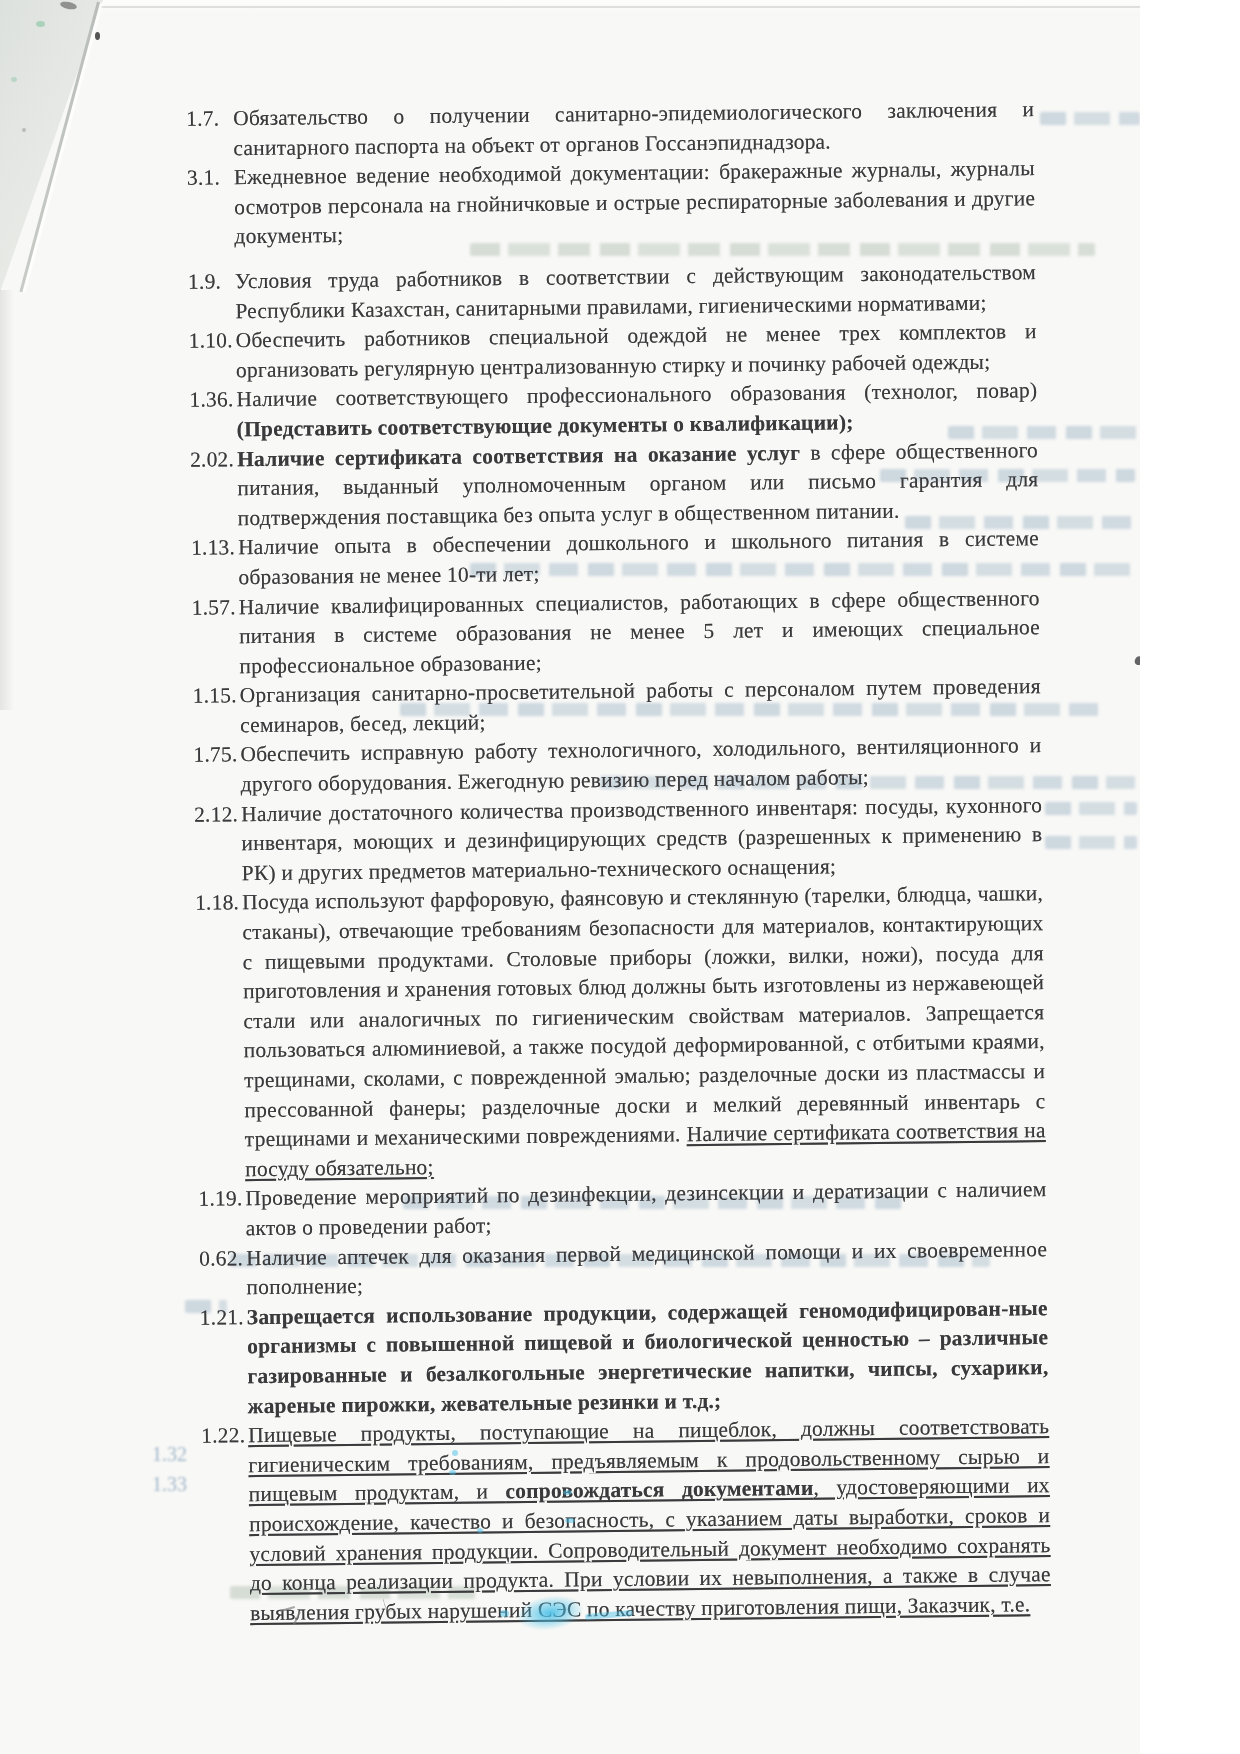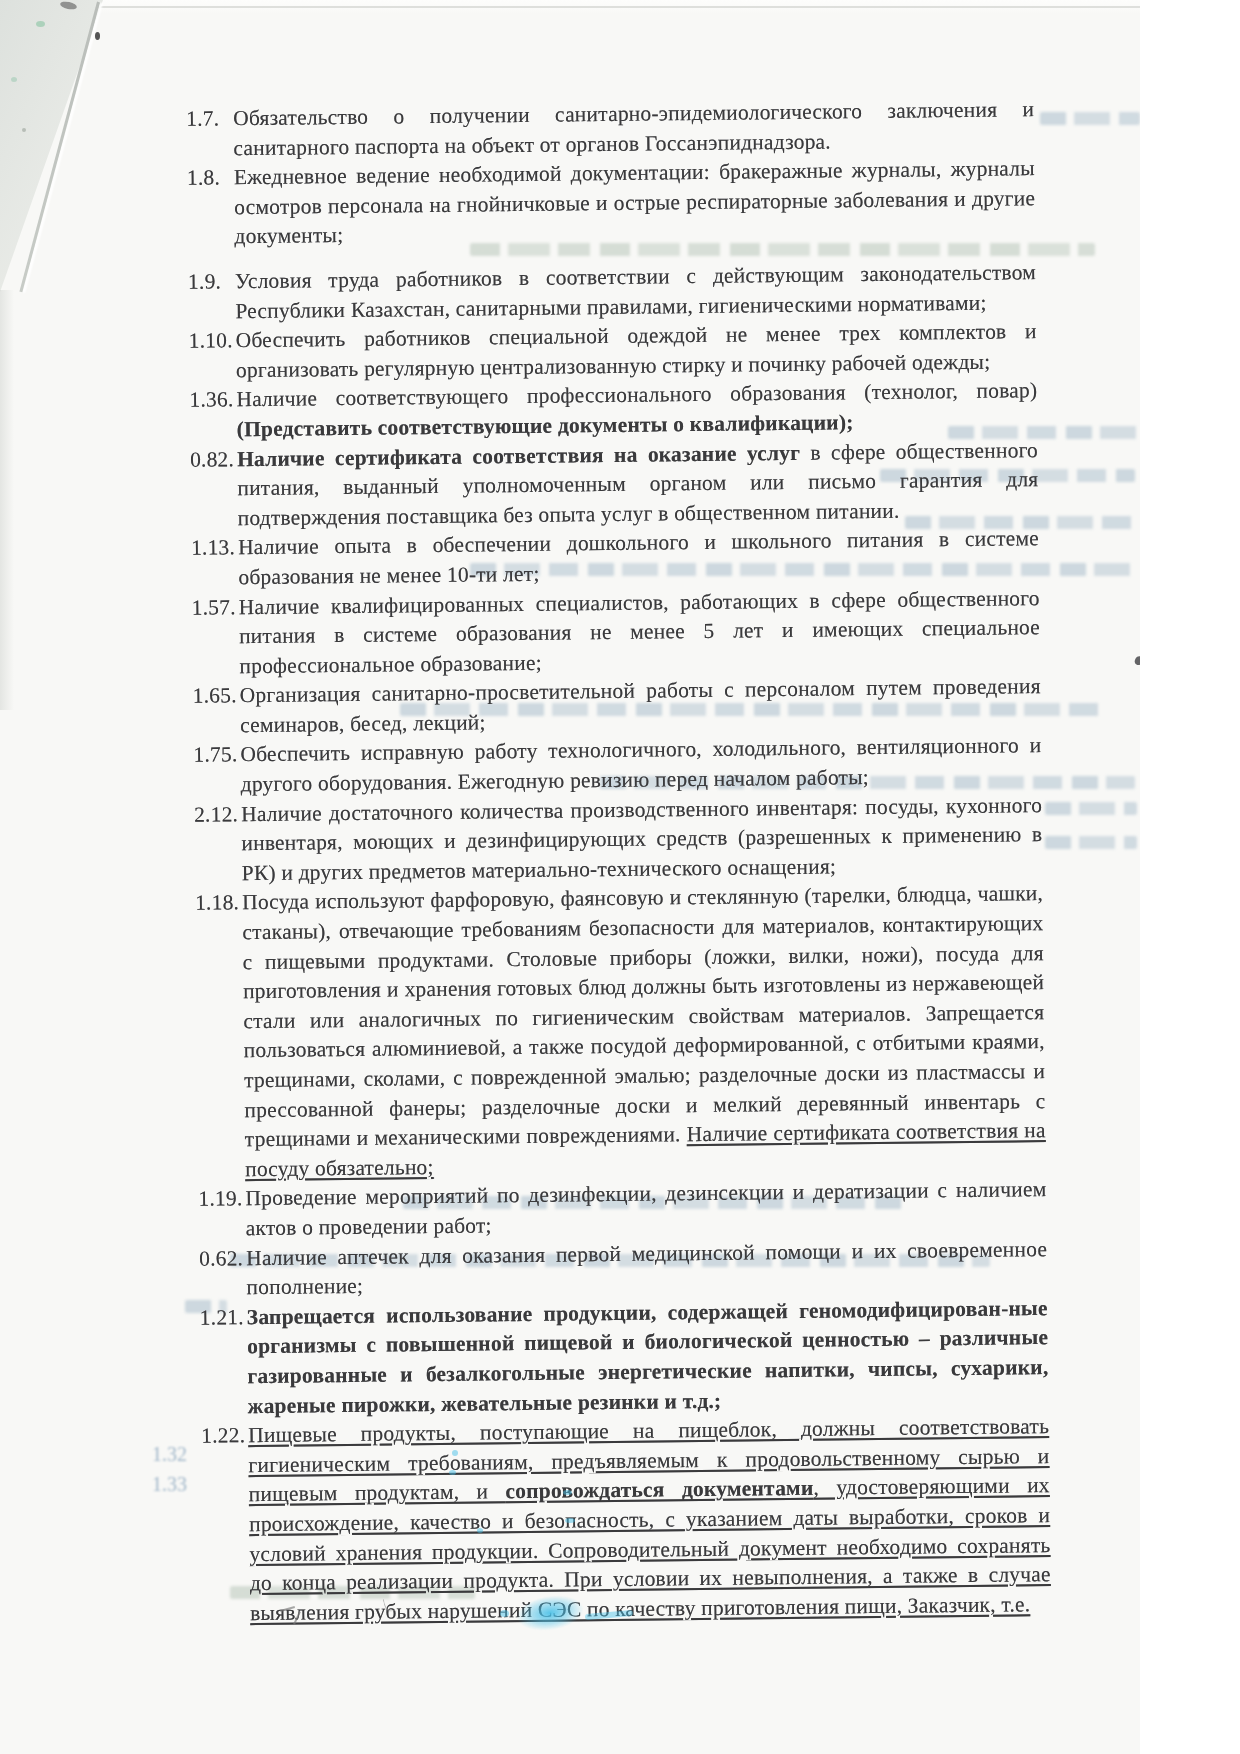--- a/index.html
+++ b/index.html
@@ -102,28 +102,28 @@
   <div class="bleed" style="left:403px;top:1196px;width:500px;"></div>
   <div class="bleed" style="left:230px;top:1254px;width:760px;"></div>
   <div class="bleed" style="left:185px;top:1300px;width:42px;"></div>
   <div class="bleed green" style="left:230px;top:1586px;width:245px;"></div>
 
   <div class="bleed-num" style="left:152px;top:1443px;">1.32</div>
   <div class="bleed-num" style="left:152px;top:1473px;">1.33</div>
 
   <div class="doc">
       <div class="item"><span class="num">1.7.</span><span class="">Обязательство о получении санитарно-эпидемиологического заключения и санитарного паспорта на объект от органов Госсанэпиднадзора.</span></div>
-      <div class="item"><span class="num">1.8.</span><span class="">Ежедневное ведение необходимой документации: бракеражные журналы, журналы осмотров персонала на гнойничковые и острые респираторные заболевания и другие документы;</span></div>
+      <div class="item"><span class="num">3.1.</span><span class="">Ежедневное ведение необходимой документации: бракеражные журналы, журналы осмотров персонала на гнойничковые и острые респираторные заболевания и другие документы;</span></div>
       <div class="item gap"><span class="num">1.9.</span><span class="">Условия труда работников в соответствии с действующим законодательством Республики Казахстан, санитарными правилами, гигиеническими нормативами;</span></div>
       <div class="item"><span class="num">1.10.</span><span class="">Обеспечить работников специальной одеждой не менее трех комплектов и организовать регулярную централизованную стирку и починку рабочей одежды;</span></div>
       <div class="item"><span class="num">1.36.</span><span class="">Наличие соответствующего профессионального образования (технолог, повар) </span><span class="b ">(Представить соответствующие документы о квалификации);</span></div>
-      <div class="item"><span class="num">0.82.</span><span class="b ">Наличие сертификата соответствия на оказание услуг</span><span class=""> в сфере общественного питания, выданный уполномоченным органом или письмо гарантия для подтверждения поставщика без опыта услуг в общественном питании.</span></div>
+      <div class="item"><span class="num">2.02.</span><span class="b ">Наличие сертификата соответствия на оказание услуг</span><span class=""> в сфере общественного питания, выданный уполномоченным органом или письмо гарантия для подтверждения поставщика без опыта услуг в общественном питании.</span></div>
       <div class="item"><span class="num">1.13.</span><span class="">Наличие опыта в обеспечении дошкольного и школьного питания в системе образования не менее 10-ти лет;</span></div>
       <div class="item"><span class="num">1.57.</span><span class="">Наличие квалифицированных специалистов, работающих в сфере общественного питания в системе образования не менее 5 лет и имеющих специальное профессиональное образование;</span></div>
-      <div class="item"><span class="num">1.65.</span><span class="">Организация санитарно-просветительной работы с персоналом путем проведения семинаров, бесед, лекций;</span></div>
+      <div class="item"><span class="num">1.15.</span><span class="">Организация санитарно-просветительной работы с персоналом путем проведения семинаров, бесед, лекций;</span></div>
       <div class="item"><span class="num">1.75.</span><span class="">Обеспечить исправную работу технологичного, холодильного, вентиляционного и другого оборудования. Ежегодную ревизию перед началом работы;</span></div>
       <div class="item"><span class="num">2.12.</span><span class="">Наличие достаточного количества производственного инвентаря: посуды, кухонного инвентаря, моющих и дезинфицирующих средств (разрешенных к применению в РК) и других предметов материально-технического оснащения;</span></div>
       <div class="item"><span class="num">1.18.</span><span class="">Посуда используют фарфоровую, фаянсовую и стеклянную (тарелки, блюдца, чашки, стаканы), отвечающие требованиям безопасности для материалов, контактирующих с пищевыми продуктами. Столовые приборы (ложки, вилки, ножи), посуда для приготовления и хранения готовых блюд должны быть изготовлены из нержавеющей стали или аналогичных по гигиеническим свойствам материалов. Запрещается пользоваться алюминиевой, а также посудой деформированной, с отбитыми краями, трещинами, сколами, с поврежденной эмалью; разделочные доски из пластмассы и прессованной фанеры; разделочные доски и мелкий деревянный инвентарь с трещинами и механическими повреждениями. </span><span class="u">Наличие сертификата соответствия на посуду обязательно;</span></div>
       <div class="item"><span class="num">1.19.</span><span class="">Проведение мероприятий по дезинфекции, дезинсекции и дератизации с наличием актов о проведении работ;</span></div>
       <div class="item"><span class="num">0.62.</span><span class="">Наличие аптечек для оказания первой медицинской помощи и их своевременное пополнение;</span></div>
       <div class="item"><span class="num">1.21.</span><span class="b ">Запрещается использование продукции, содержащей геномодифицирован-ные организмы с повышенной пищевой и биологической ценностью – различные газированные и безалкогольные энергетические напитки, чипсы, сухарики, жареные пирожки, жевательные резинки и т.д.;</span></div>
       <div class="item"><span class="num">1.22.</span><span class="u">Пищевые продукты, поступающие на пищеблок, должны соответствовать гигиеническим требованиям, предъявляемым к продовольственному сырью и пищевым продуктам, и </span><span class="b u">сопровождаться документами</span><span class="u">, удостоверяющими их происхождение, качество и безопасность, с указанием даты выработки, сроков и условий хранения продукции. Сопроводительный документ необходимо сохранять до конца реализации продукта. При условии их невыполнения, а также в случае выявления грубых нарушений СЭС по качеству приготовления пищи, Заказчик, т.е.</span></div>
     </div>
 
   <div class="cyan blob"></div>

